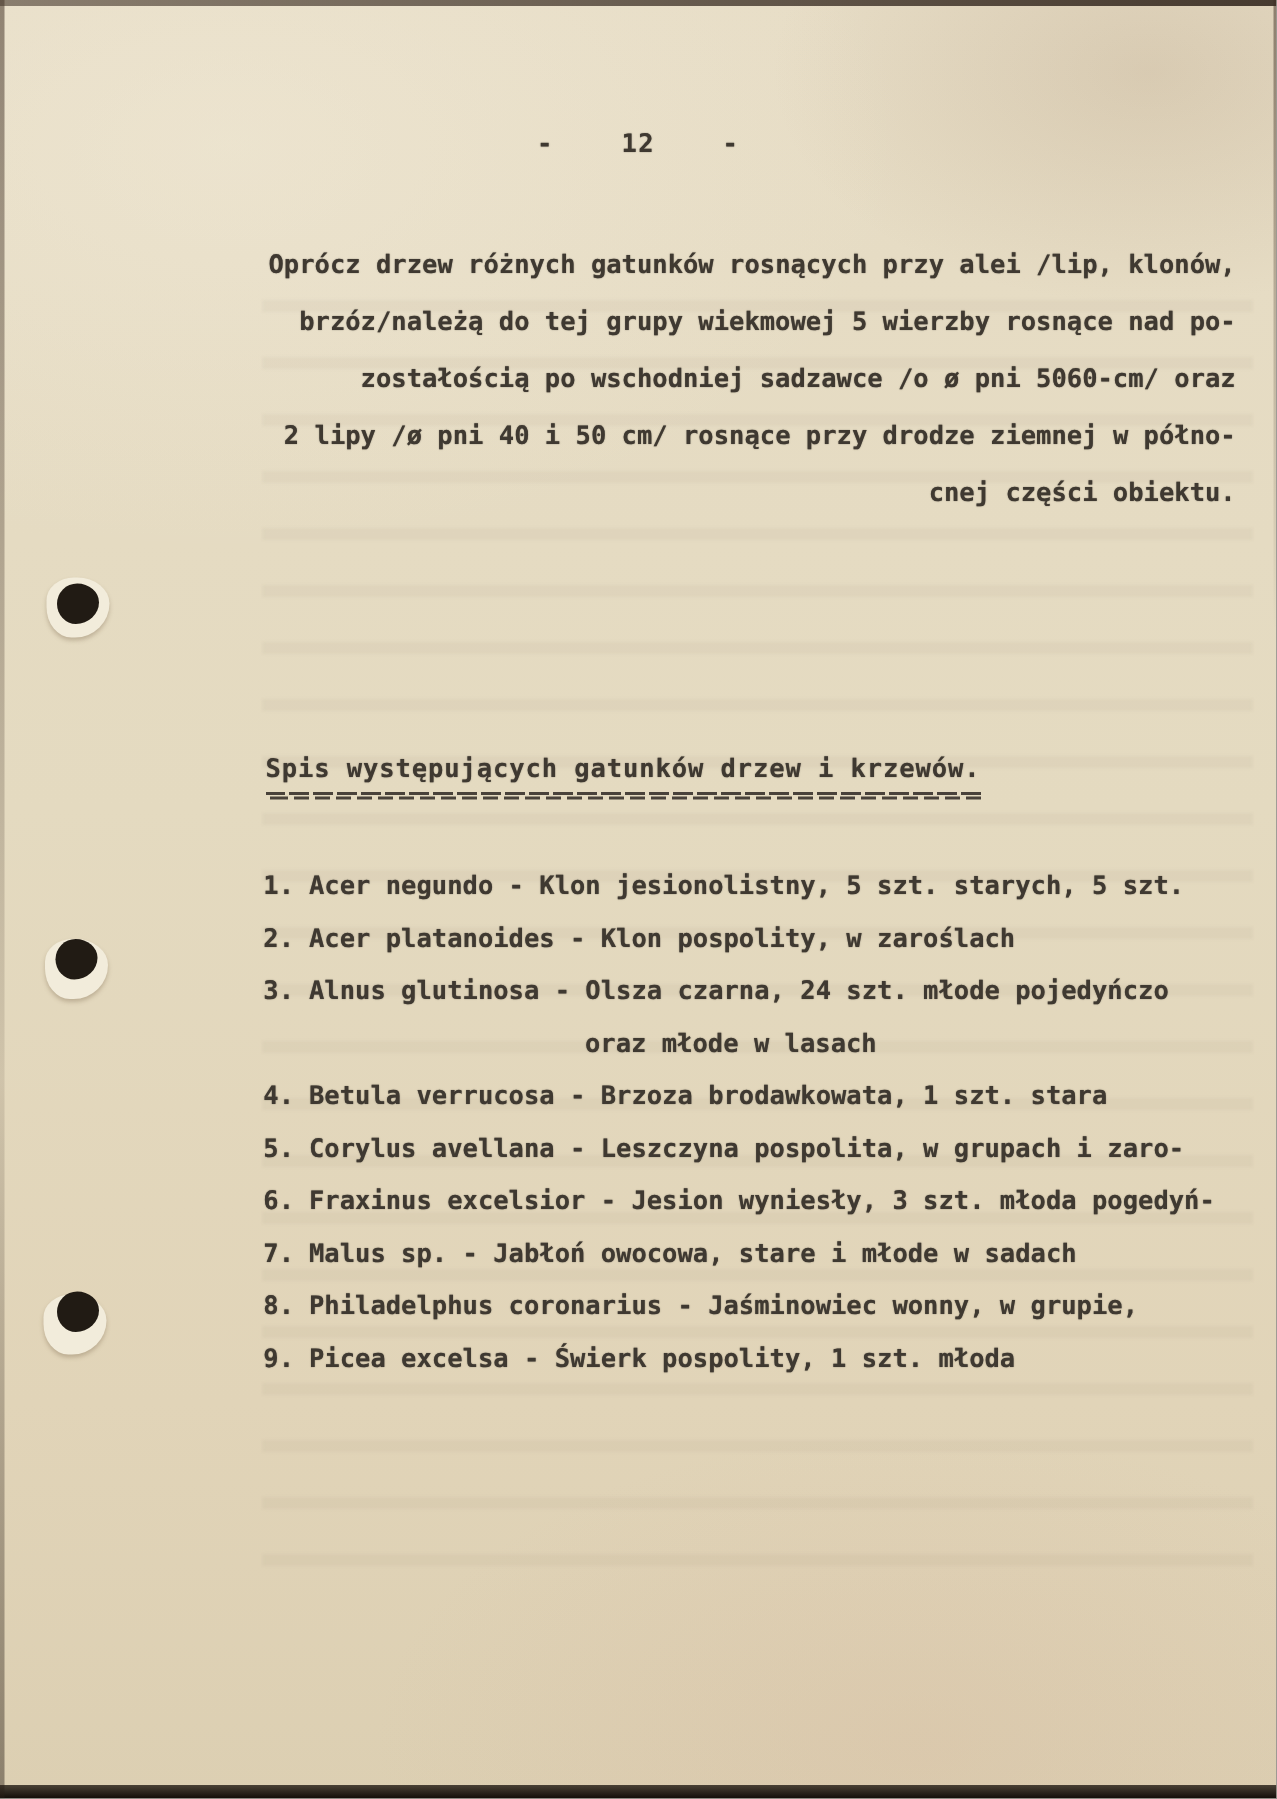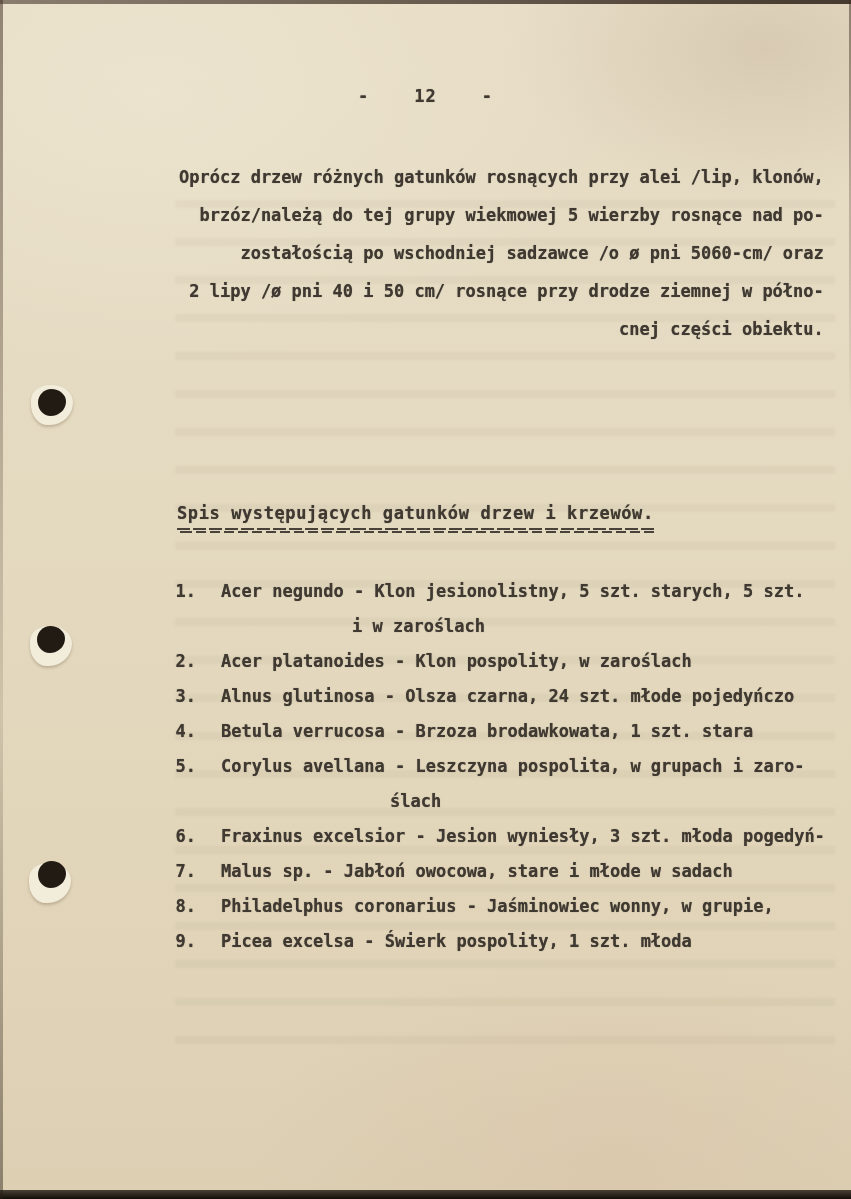--- a/index.html
+++ b/index.html
@@ -31,21 +31,21 @@
     background-image:
       repeating-linear-gradient(90deg,#49423a 0 13px, rgba(73,66,58,0) 13px 16px),
       repeating-linear-gradient(90deg,#49423a 0 10px, rgba(73,66,58,0) 10px 14px);
     background-size:auto 2px,auto 2px;
     background-position:0 0,5px 3px;
     background-repeat:repeat-x;
   }
   .list{top:574px;left:165px;line-height:35px;}
   .li-row{display:flex;}
   .num{width:31px;text-align:right;}
-  .li-row .t{margin-left:25px;}
+  .li-row .t{margin-left:10px;}
   .cont.ind-a{padding-left:187px;}
   .cont.ind-b{padding-left:225px;}
   .cont.ind-c{padding-left:265px;}
 
   
   .edge-top{position:absolute;top:0;left:0;width:851px;height:4px;
     background:linear-gradient(90deg,rgba(58,44,34,0.55),rgba(44,32,24,0.85));}
   .edge-bottom{position:absolute;bottom:0;left:0;width:851px;height:9px;
     background:linear-gradient(180deg,rgba(25,18,12,0.75),#120d08);}
   .edge-left{position:absolute;top:0;left:0;width:3px;height:1199px;
@@ -86,50 +86,49 @@
     <div class="rule"></div>
   </div>
 
   <div class="block list">
 
     <div>
       <div class="li-row">
         <span class="num txt">1.</span>
         <span class="t txt">Acer negundo - Klon jesionolistny, 5 szt. starych, 5 szt.</span>
       </div>
-      <div class="cont ind-a txt">i w zaroślach</div>
     </div>
 
     <div>
       <div class="li-row">
         <span class="num txt">2.</span>
         <span class="t txt">Acer platanoides - Klon pospolity, w zaroślach</span>
       </div>
     </div>
 
     <div>
       <div class="li-row">
         <span class="num txt">3.</span>
         <span class="t txt">Alnus glutinosa - Olsza czarna, 24 szt. młode pojedyńczo</span>
       </div>
+      <div class="cont ind-b txt">oraz młode w lasach</div>
     </div>
 
     <div>
       <div class="li-row">
         <span class="num txt">4.</span>
         <span class="t txt">Betula verrucosa - Brzoza brodawkowata, 1 szt. stara</span>
       </div>
     </div>
 
     <div>
       <div class="li-row">
         <span class="num txt">5.</span>
         <span class="t txt">Corylus avellana - Leszczyna pospolita, w grupach i zaro-</span>
       </div>
-      <div class="cont ind-b txt">ślach</div>
     </div>
 
     <div>
       <div class="li-row">
         <span class="num txt">6.</span>
         <span class="t txt">Fraxinus excelsior - Jesion wyniesły, 3 szt. młoda pogedyń-</span>
       </div>
     </div>
 
     <div>

